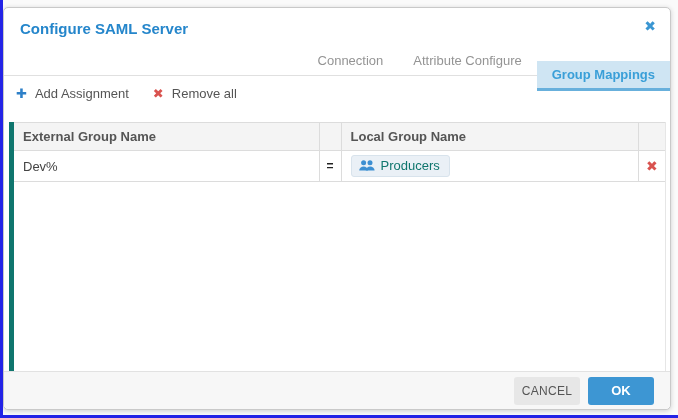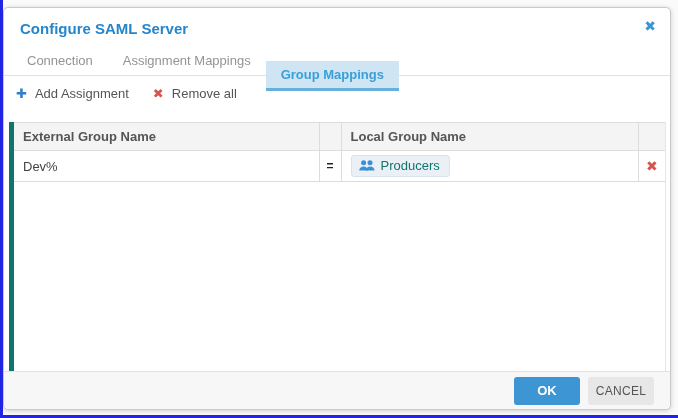--- a/index.html
+++ b/index.html
@@ -27,21 +27,21 @@
   
   .dialog-header { position:relative; height:38px; padding:12px 16px 0 16px; }
   .dialog-title { font-size:15px; font-weight:bold; color:#2586cb; }
   .close-btn {
     position:absolute; top:10px; right:14px;
     font-family:"DejaVu Sans", sans-serif;
     font-size:14px; font-weight:bold; color:#3a96d2; cursor:pointer;
   }
 
   
-  .tabbar { height:30px; padding-left:8px; border-bottom:1px solid #e0e0e0; display:flex; }
+  .tabbar { height:30px; padding-left:8px; border-bottom:1px solid #e0e0e0; display:flex;justify-content:flex-end; }
   .tab {
     height:30px; line-height:29px; padding:0 15px;
     font-size:13px; color:#949494; cursor:pointer; white-space:nowrap;
   }
   .tab.active {
     background:#cfe5f3; color:#3a9fd8; font-weight:bold;
     border-bottom:3px solid #68b0dc; line-height:27px;margin-top:15px;
   }
 
   
@@ -97,21 +97,21 @@
 <div class="page">
   <div class="dialog">
 
     <div class="dialog-header">
       <span class="dialog-title">Configure SAML Server</span>
       <span class="close-btn icon-glyph">✖</span>
     </div>
 
     <div class="tabbar">
       <div class="tab">Connection</div>
-      <div class="tab">Assignment Mappings</div>
+      <div class="tab">Attribute Configure</div>
       <div class="tab active">Group Mappings</div>
     </div>
 
     <div class="toolbar">
       <div class="tool">
         <span class="icon-glyph plus-glyph">✚</span>
         <span>Add Assignment</span>
       </div>
       <div class="tool">
         <span class="icon-glyph red-glyph">✖</span>
@@ -154,18 +154,18 @@
             </td>
             <td class="del">
               <span class="icon-glyph red-glyph">✖</span>
             </td>
           </tr>
         </tbody>
       </table>
     </div>
 
     <div class="dialog-footer">
+      <button class="btn btn-cancel">CANCEL</button>
       <button class="btn btn-ok">OK</button>
-      <button class="btn btn-cancel">CANCEL</button>
     </div>
 
   </div>
 </div>
 
 </body></html>

